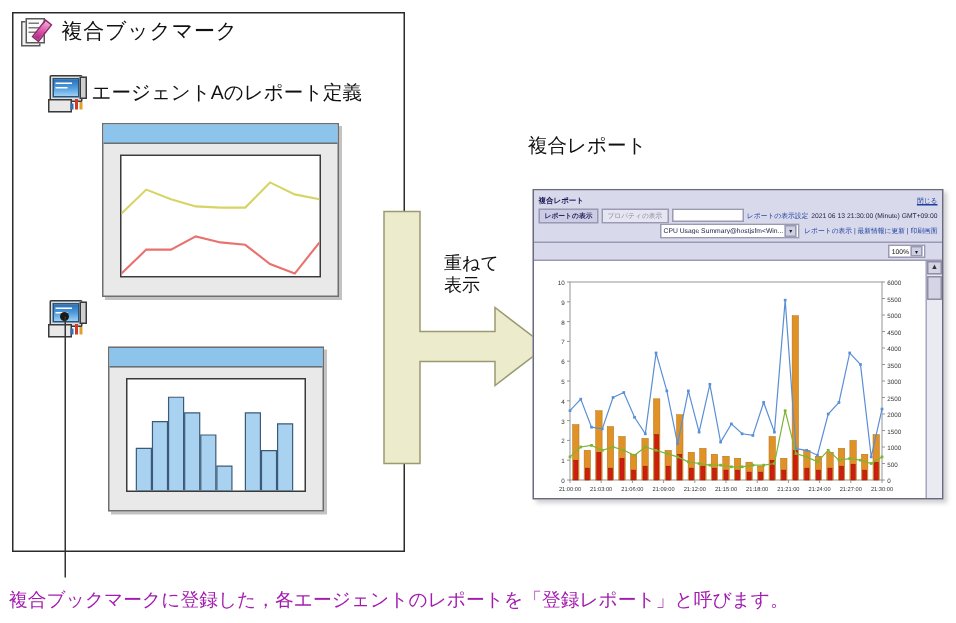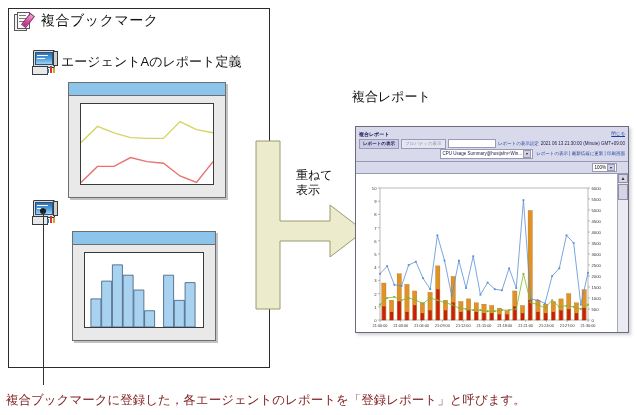--- a/index.html
+++ b/index.html
@@ -91,21 +91,21 @@
   
   #rw-scroll{position:absolute;right:0;top:0;width:10px;bottom:0;background:#eaeaf2;border-left:1px solid #a8a8bd;}
   .sb-btn{width:10px;height:9px;background:#d4d4e4;border:1px solid #8e8ea6;box-sizing:border-box;
           font-size:5px;line-height:7px;text-align:center;color:#333;}
   #sb-up{position:absolute;top:0;left:0;}
   #sb-thumb{position:absolute;top:10px;left:0;width:10px;height:16px;background:#d4d4e4;border:1px solid #8e8ea6;box-sizing:border-box;}
 
   
   #pointer-line{position:absolute;left:43px;top:211px;width:1px;height:174px;background:#333;}
   #pointer-dot{position:absolute;left:40px;top:208px;width:6px;height:6px;border-radius:50%;background:#1a1a1a;}
-  #bottom-caption{position:absolute;left:6px;top:392px;font-size:12.5px;color:#7f1d1d;white-space:nowrap;}
+  #bottom-caption{position:absolute;left:6px;top:392px;font-size:12.5px;color:#a21caf;white-space:nowrap;}
 
   svg{overflow:visible;}
 </style>
 </head>
 <body>
 
 <div id="left-box"></div>
 
 <div id="bookmark-title">
   <span class="icon-bookmark">

